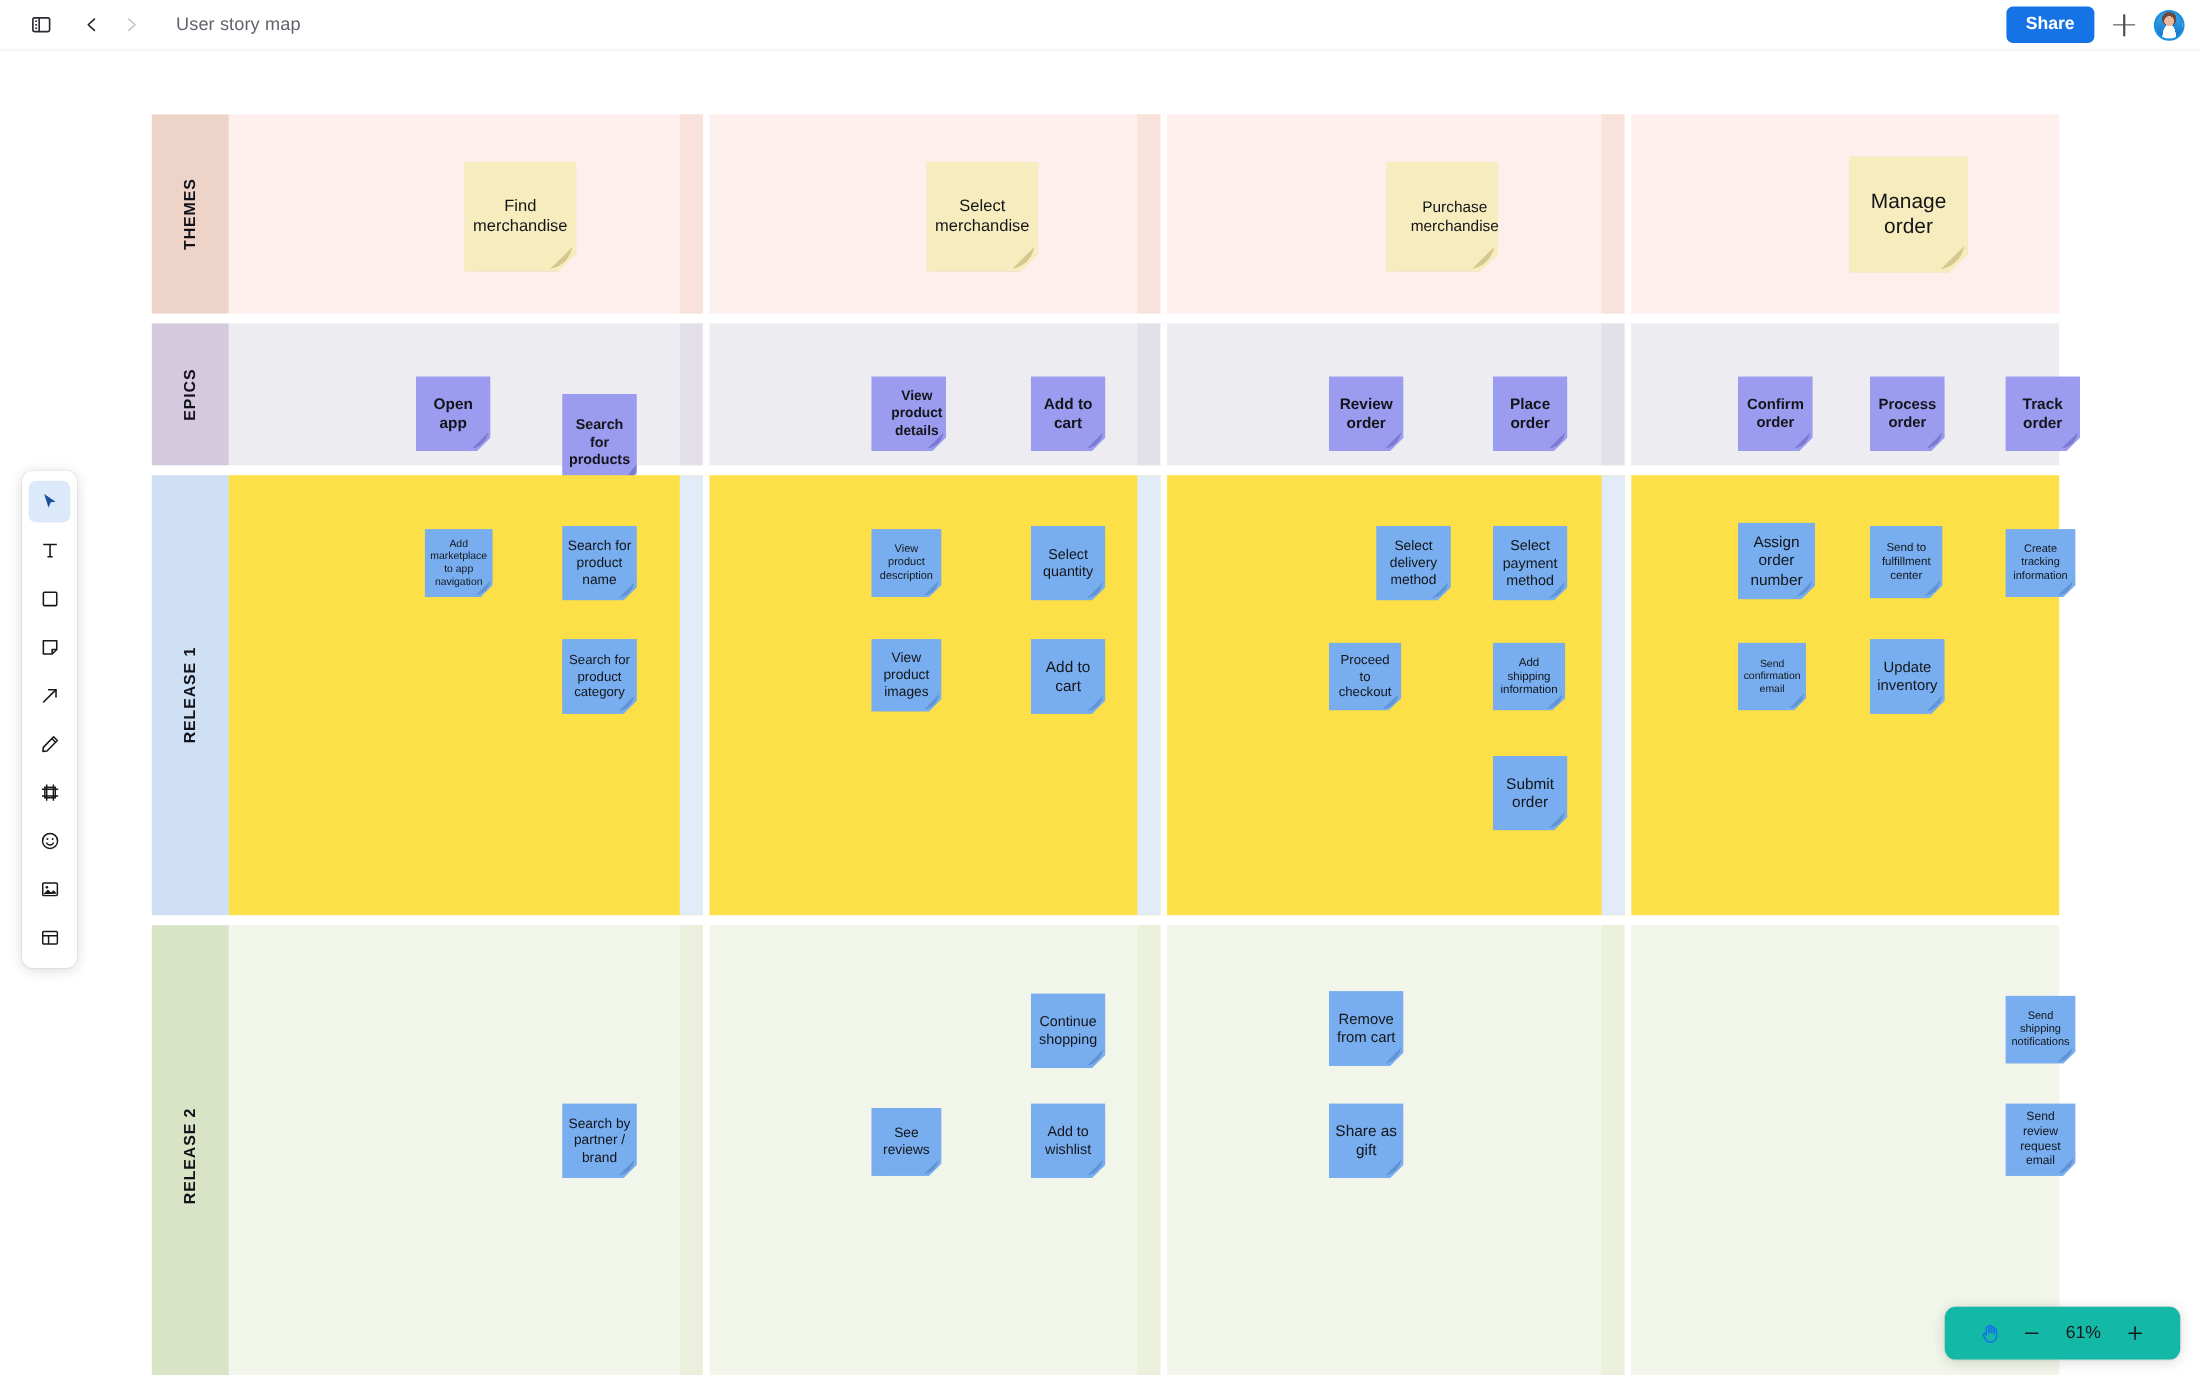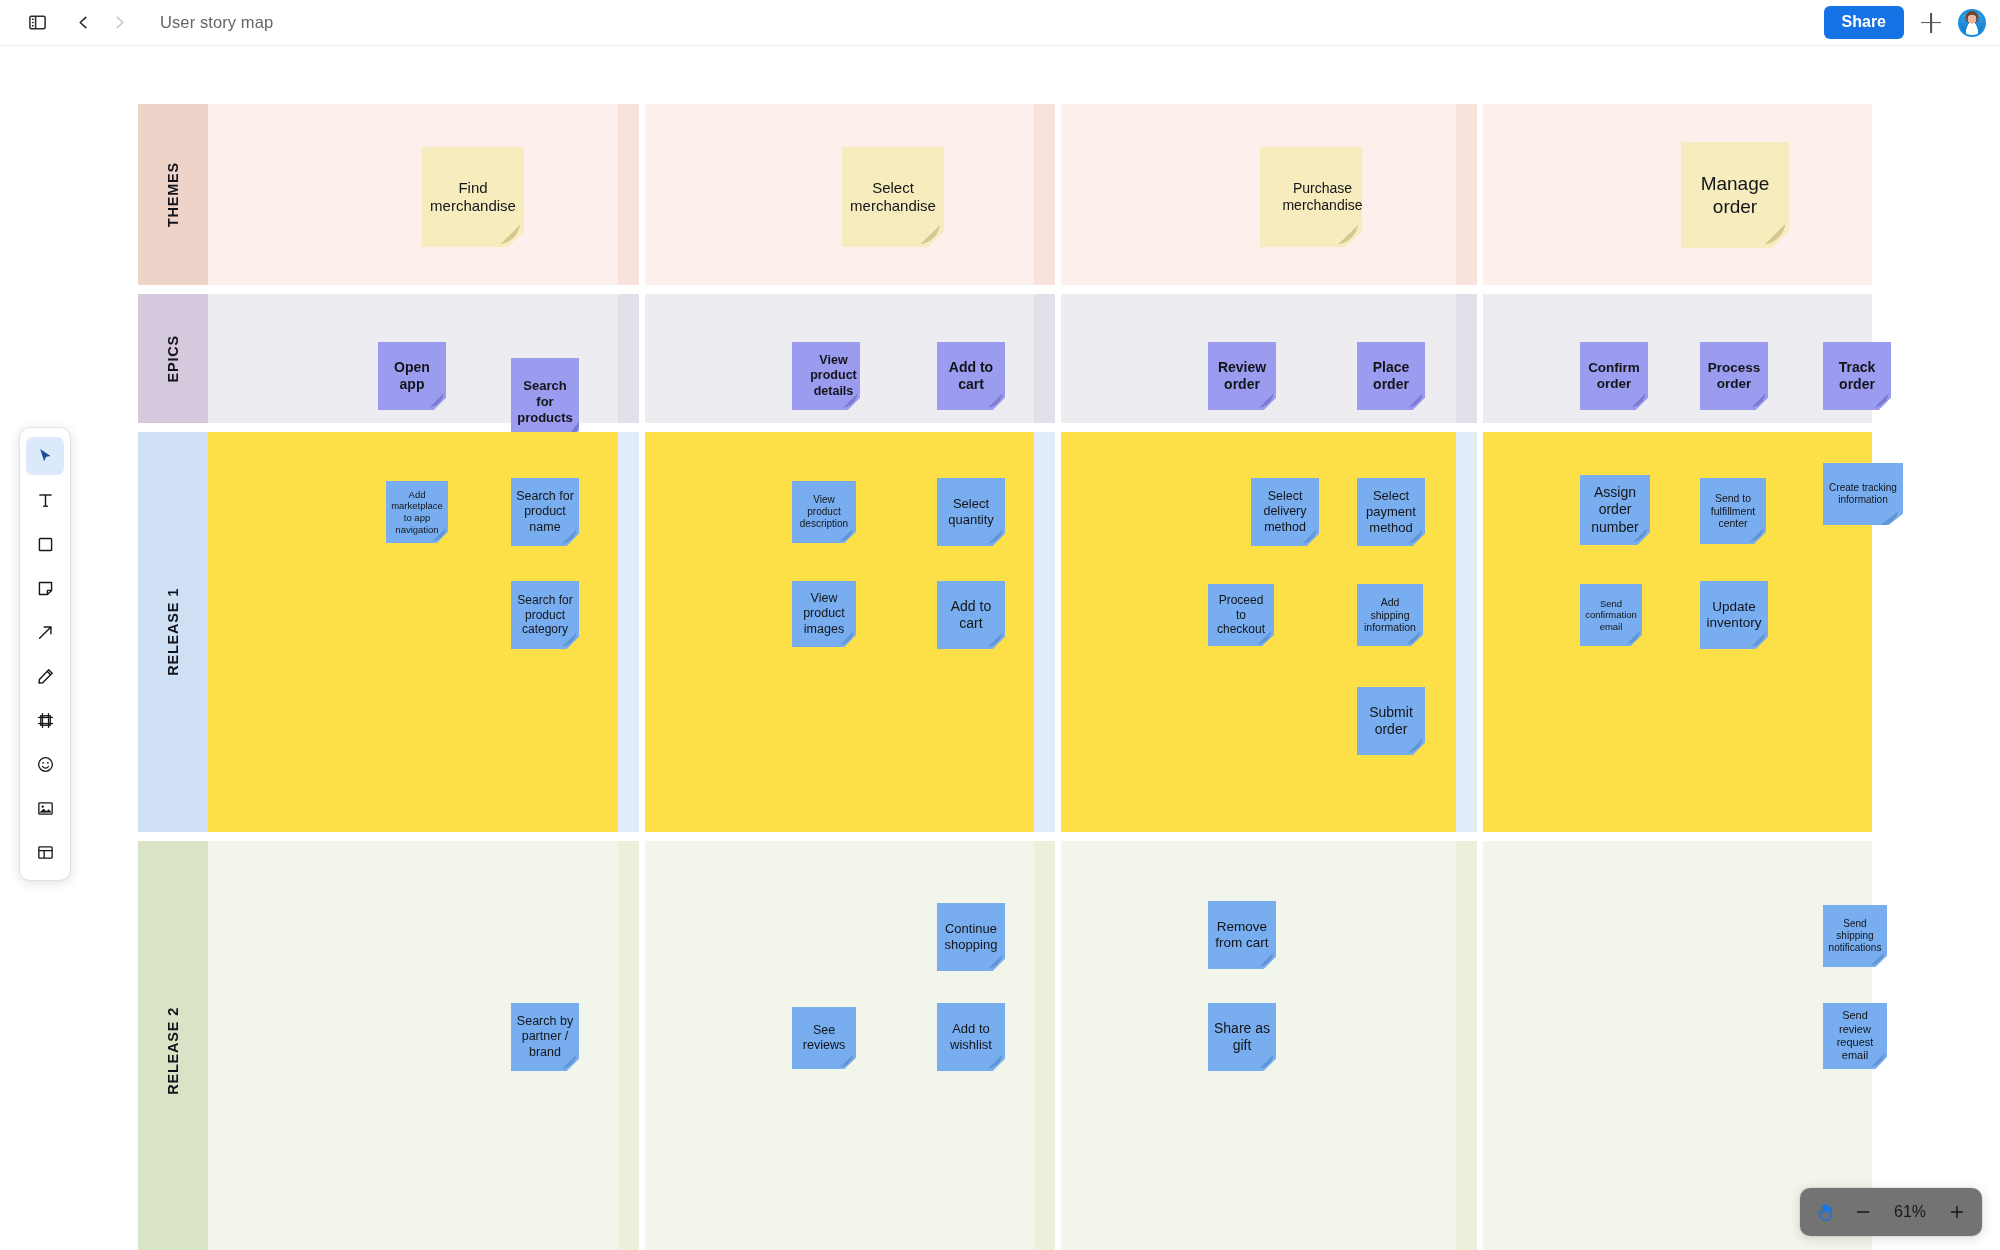--- a/index.html
+++ b/index.html
@@ -162,23 +162,23 @@
   .note.story::after {
     background: radial-gradient(circle at 0% 0%, rgba(72,122,185,.5) 0 62%, rgba(0,0,0,0) 63%);
     width: 28%; height: 28%;
     clip-path: polygon(100% 0, 100% 100%, 0 100%);
   }
 
   
   .zoomctl {
     position: absolute; right: 18px; bottom: 14px;
     height: 48px; display: flex; align-items: center; gap: 4px;
-    background: #737373; border-radius: 10px;
+    background: #14b8a6; border-radius: 10px;
     box-shadow: 0 2px 12px rgba(20,22,30,.16), 0 0 0 1px rgba(20,22,30,.05);
-    padding: 0 8px;
+    padding: 0 24px;
     z-index: 30;
   }
   .zbtn {
     width: 34px; height: 34px; display:flex; align-items:center; justify-content:center;
     cursor: pointer; color:#16181d; border-radius:6px;
   }
   .zlevel {
     min-width: 52px; text-align:center; font-size:16px; color:#16181d;
     cursor: pointer; user-select:none;
   }
@@ -423,21 +423,21 @@
           </div>
           <div class="note story" style="left: 1149px; top: 255px; width: 68px; height: 68px; font-size: 14px;">
             <span class="txt">Submit order</span>
           </div>
           <div class="note story" style="left: 1372px; top: 43px; width: 70px; height: 70px; font-size: 14px;">
             <span class="txt">Assign order number</span>
           </div>
           <div class="note story" style="left: 1492px; top: 46px; width: 66px; height: 66px; font-size: 10.5px;">
             <span class="txt">Send to fulfillment center</span>
           </div>
-          <div class="note story" style="left: 1615px; top: 31px; width: 80px; height: 62px; font-size: 10px;">
+          <div class="note story" style="left: 1615px; top: 49px; width: 64px; height: 62px; font-size: 10px;">
             <span class="txt">Create tracking information</span>
           </div>
           <div class="note story" style="left: 1372px; top: 152px; width: 62px; height: 62px; font-size: 9.5px;">
             <span class="txt">Send confirmation email</span>
           </div>
           <div class="note story" style="left: 1492px; top: 149px; width: 68px; height: 68px; font-size: 13.5px;">
             <span class="txt">Update inventory</span>
           </div>
         </div>
     </div>

